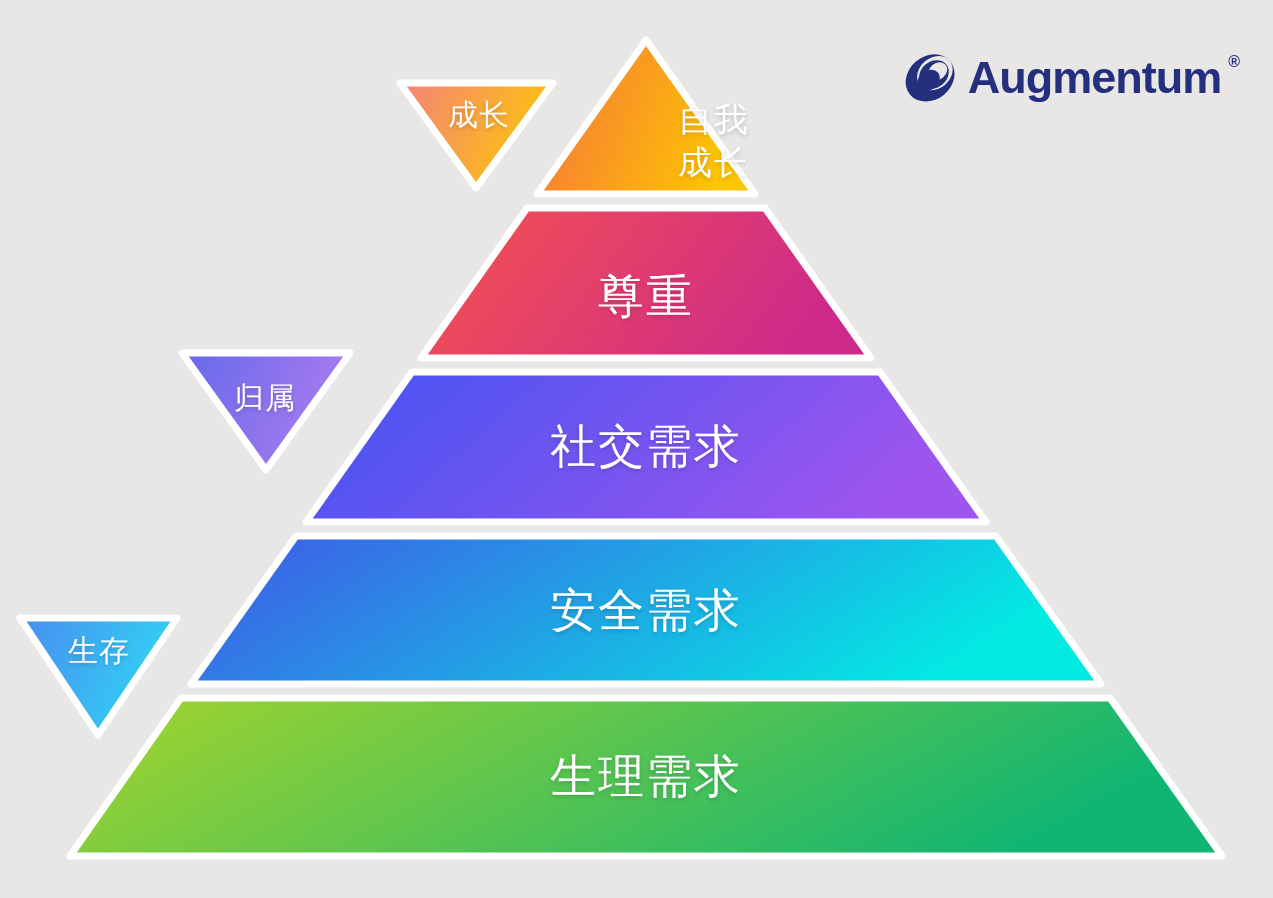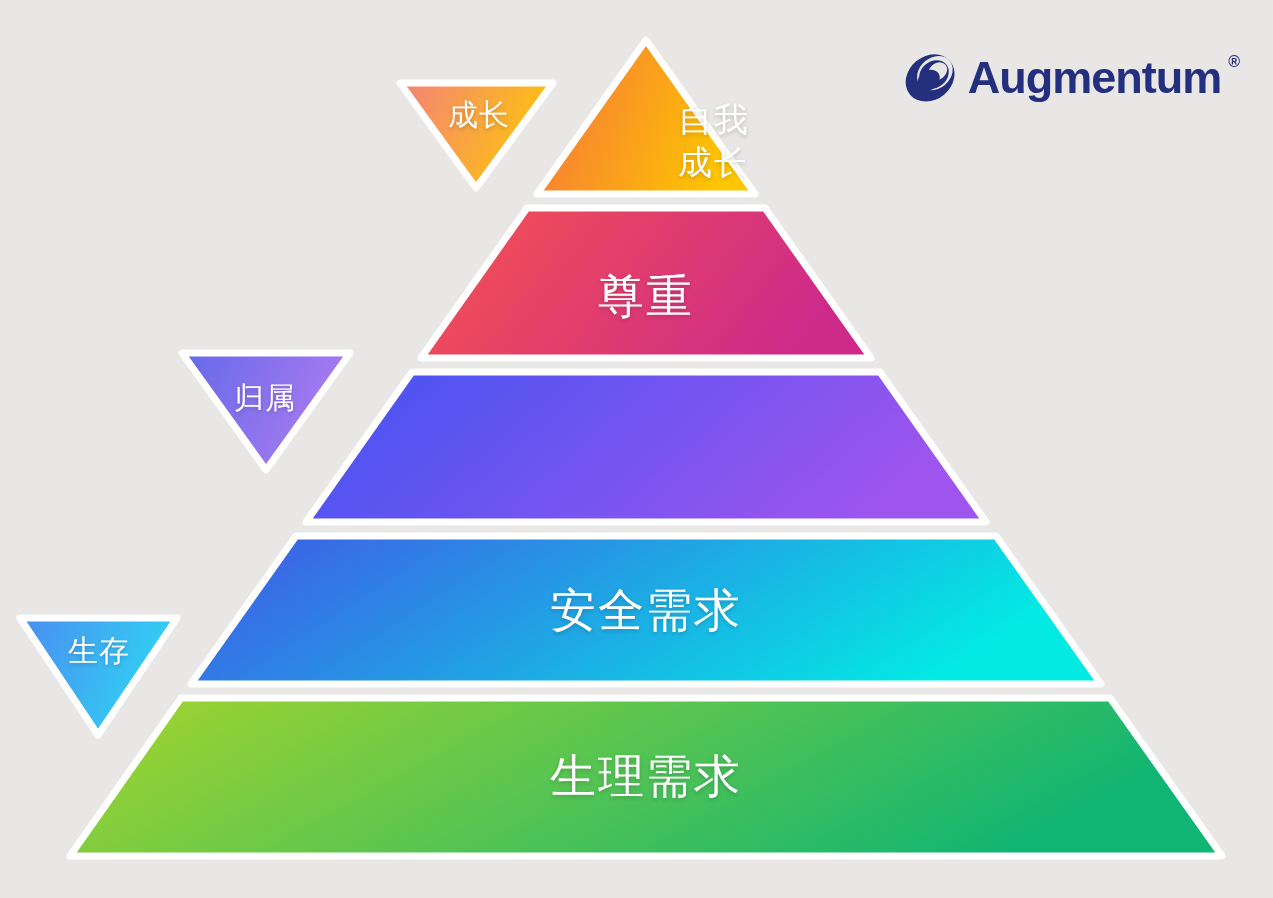--- a/index.html
+++ b/index.html
@@ -97,20 +97,21 @@
     <polygon points="181,698 1110,698 1222,856 70,856" fill="url(#grad-l5)" stroke="#ffffff" stroke-width="7" stroke-linejoin="round"></polygon>
 
     <polygon points="400,83 553,83 476,188" fill="url(#grad-m1)" stroke="#ffffff" stroke-width="7" stroke-linejoin="round"></polygon>
     <polygon points="182,353 350,353 266,470" fill="url(#grad-m2)" stroke="#ffffff" stroke-width="7" stroke-linejoin="round"></polygon>
     <polygon points="20,618 177,618 98,735" fill="url(#grad-m3)" stroke="#ffffff" stroke-width="7" stroke-linejoin="round"></polygon>
   </svg>
 
   <div class="lbl lbl-top" style="left:674px;top:140px;margin-left:40px;">自我
 成长</div>
   <div class="lbl lbl-big" style="left:646px;top:297px;">尊重</div>
+  <div class="lbl lbl-big" style="left:646px;top:447px;">社交需求</div>
   <div class="lbl lbl-big" style="left:646px;top:611px;">安全需求</div>
   <div class="lbl lbl-big" style="left:646px;top:777px;text-align:right;">生理需求</div>
 
   <div class="lbl lbl-marker" style="left:479px;top:115px;">成长</div>
   <div class="lbl lbl-marker" style="left:265px;top:389px;margin-top:9px;">归属</div>
   <div class="lbl lbl-marker" style="left:99px;top:651px;">生存</div>
 
   <div class="logo">
     <svg width="60" height="58" viewBox="0 0 62 60">
       <g>

